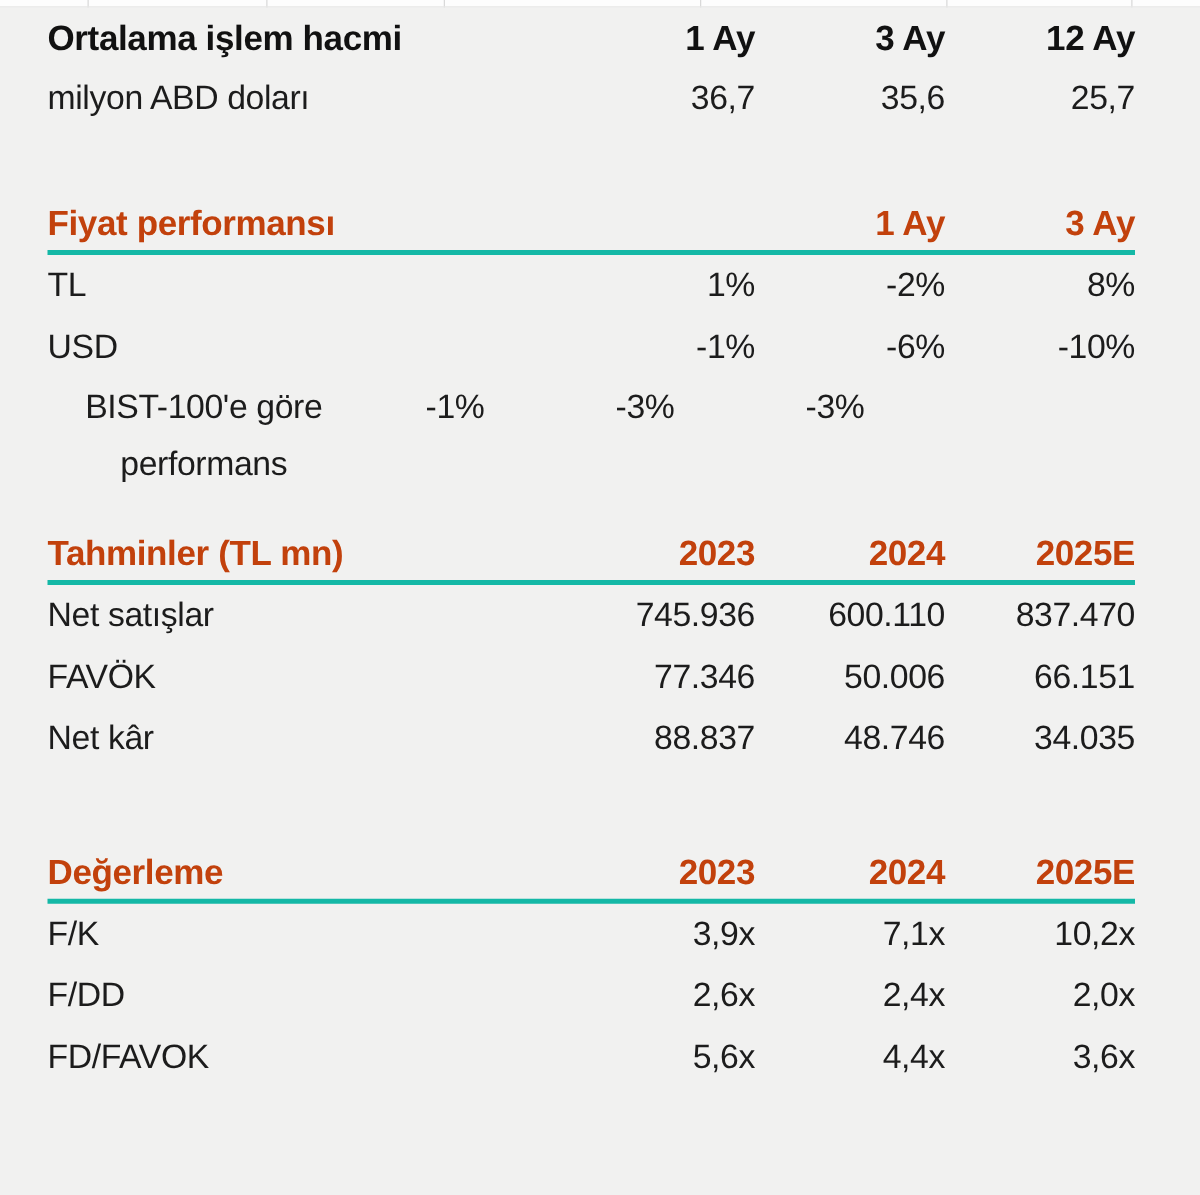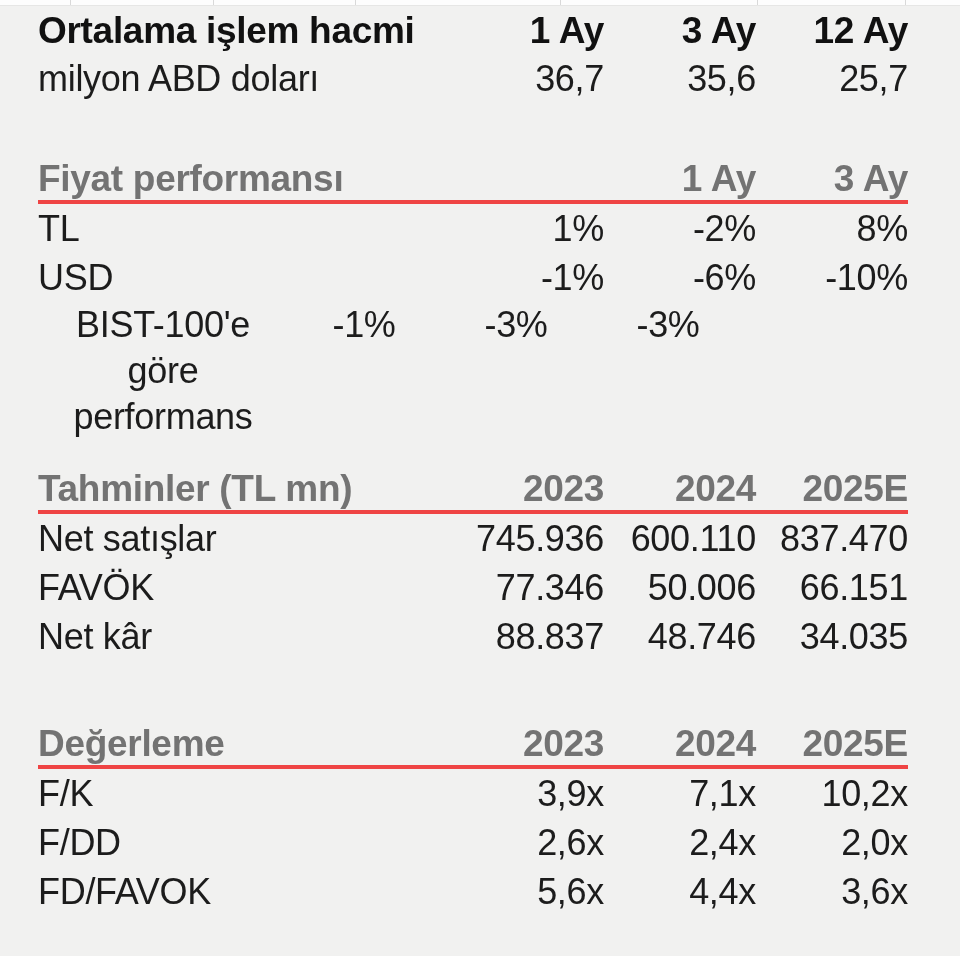--- a/index.html
+++ b/index.html
@@ -28,31 +28,31 @@
   }
   .sheet { padding: 2px 52px 0 38px; }
   .sec { width: 100%; }
   .sec.m2 { margin-top: 55px; }
   .sec.m3 { margin-top: 28px; }
   .sec.m4 { margin-top: 62px; }
   .row {
     display: flex;
     align-items: center;
     height: 49px;
-    font-size: 36px;
+    font-size: 27px;
     letter-spacing: -0.3px;
   }
   .row.tall { height: auto; align-items: flex-start; padding: 0; }
   .row.tall .cell { line-height: 46px; text-align: center; }
   .head {
     height: 46px;
     font-weight: 700;
-    font-size: 37px;
+    font-size: 28px;
   }
-  .head.blue { color: #737373; border-bottom: 4px solid #ef4444; }
+  .head.blue { color: #c2410c; border-bottom: 4px solid #14b8a6; }
   .head.black { color: #111111; }
   .cell.label { flex: 1 1 auto; text-align: left; }
   .cell.label.wrap { max-width: 250px; }
   .cell.num { flex: 0 0 152px; text-align: right; font-variant-numeric: tabular-nums; }
 </style>
 </head>
 <body>
 
 <div class="grid-strip"></div>
 

